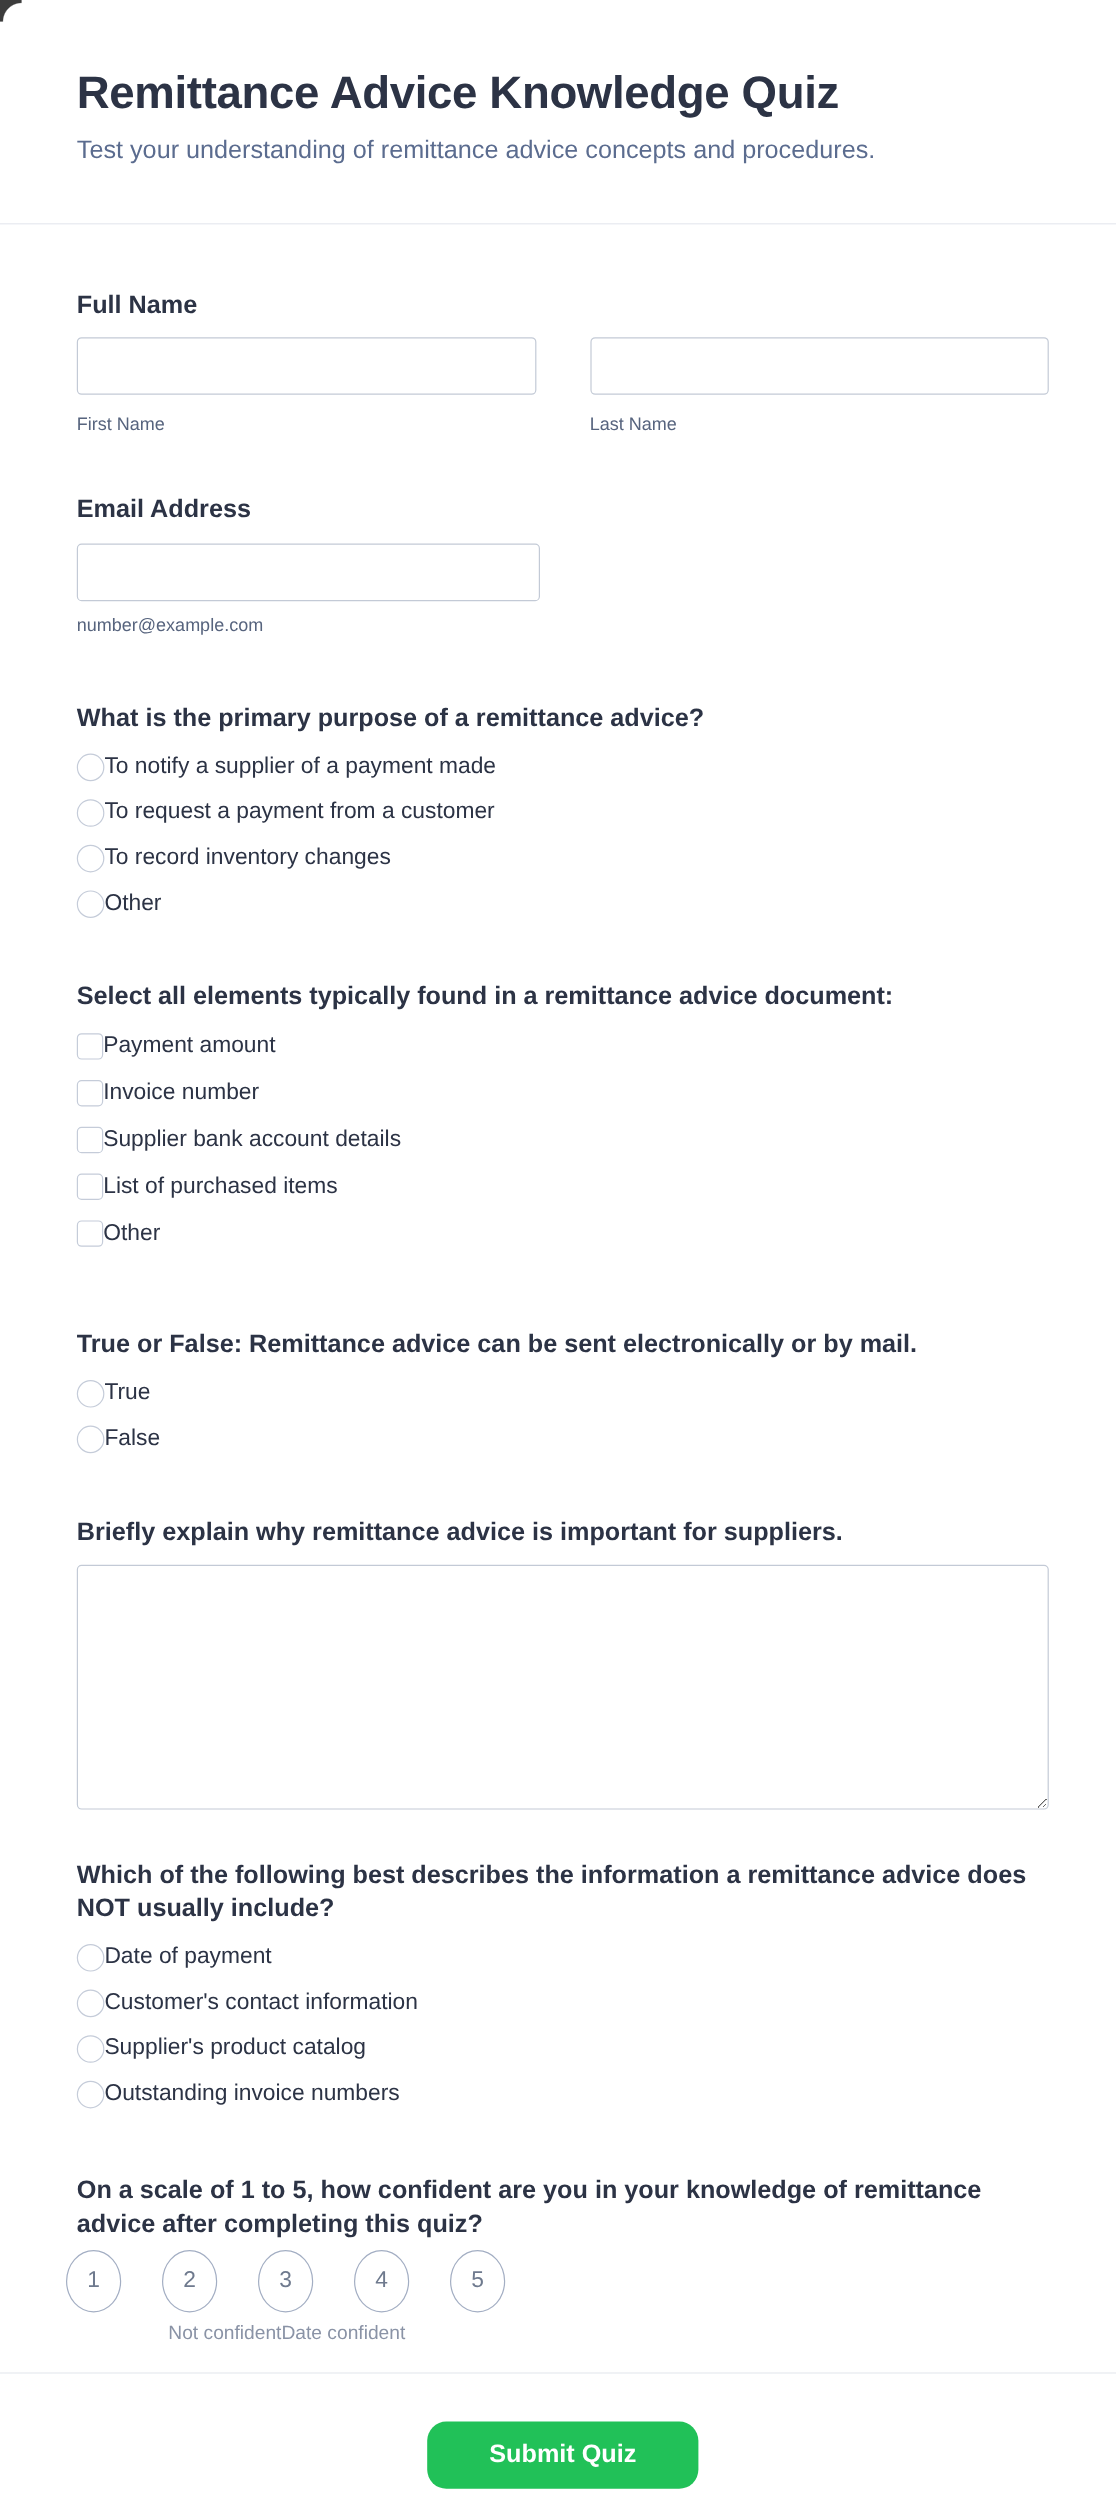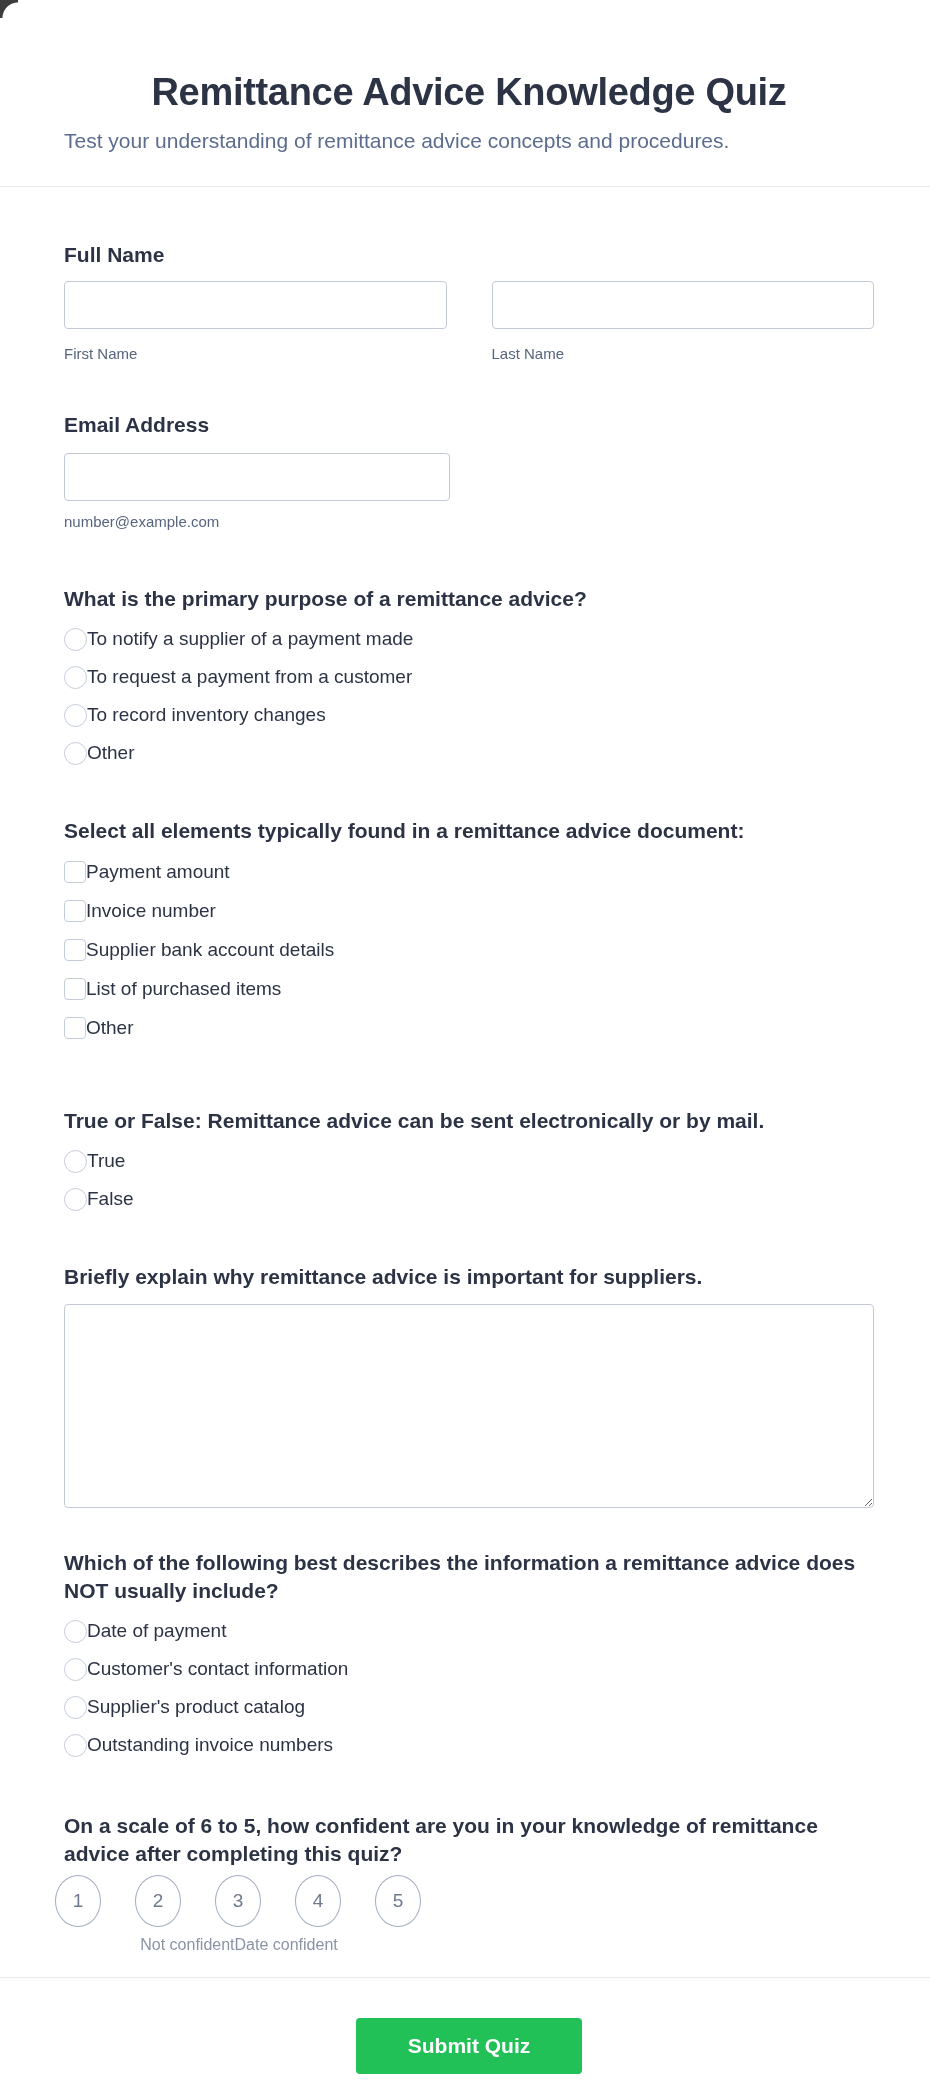--- a/index.html
+++ b/index.html
@@ -9,21 +9,21 @@
   }
   
   .corner-artifact{
     position:absolute;top:0;left:0;width:18px;height:18px;
     background:radial-gradient(circle 18px at 18px 18px, rgba(60,60,60,0) 0 15px, #3c3c3c 16px);
   }
   header{
     box-sizing:border-box;height:187px;padding:56px 56px 0 64px;
     border-bottom:1px solid #e7e9ef;
   }
-  h1{margin:14px;font-size:38px;line-height:44px;font-weight:700;color:#2c3345;letter-spacing:-0.3px;text-align:center;}
+  h1{margin:0;font-size:38px;line-height:44px;font-weight:700;color:#2c3345;letter-spacing:-0.3px;}
   .subtitle{margin:13px 0 0;font-size:21px;line-height:26px;color:#5b6c8f;}
 
   main{padding:0 56px 0 64px;}
   .q-label{font-size:21px;line-height:28px;font-weight:600;color:#2c3345;margin:0;}
 
   .section-fullname{margin-top:54px;}
   .name-row{display:flex;gap:45px;margin-top:12px;}
   .name-col{flex:1;min-width:0;}
   .text-input{
     display:block;width:100%;height:48px;box-sizing:border-box;
@@ -69,21 +69,21 @@
   }
   .scale-captions{
     display:flex;justify-content:center;width:368px;
     margin:8px 0 0 -9px;font-size:16px;line-height:19px;color:#8a93a6;
   }
 
   .footer-divider{border:none;border-top:1px solid #e7e9ef;margin:23px 0 0;height:0;}
   footer{padding:0 56px 52px 64px;}
   .submit-btn{
     display:block;margin:40px auto 0;width:226px;height:56px;
-    border:none;border-radius:4px;background:#21c158;color:#ffffff;
+    border:none;border-radius:16px;background:#21c158;color:#ffffff;
     font-family:inherit;font-size:21px;font-weight:600;cursor:pointer;
   }
 </style>
 </head>
 <body>
 
 <div class="corner-artifact"></div>
 
 <header>
   <h1>Remittance Advice Knowledge Quiz</h1>
@@ -195,21 +195,21 @@
         <span class="opt-label">Supplier's product catalog</span>
       </div>
       <div class="opt">
         <span class="radio-icon"></span>
         <span class="opt-label">Outstanding invoice numbers</span>
       </div>
     </div>
   </section>
 
   <section class="question q-confidence">
-    <p class="q-label">On a scale of 6 to 5, how confident are you in your knowledge of remittance advice after completing this quiz?</p>
+    <p class="q-label">On a scale of 1 to 5, how confident are you in your knowledge of remittance advice after completing this quiz?</p>
     <div class="scale-row">
       <div class="scale-item">1</div>
       <div class="scale-item">2</div>
       <div class="scale-item">3</div>
       <div class="scale-item">4</div>
       <div class="scale-item">5</div>
     </div>
     <div class="scale-captions">
       <span>Not confident</span>
       <span>Date confident</span>

